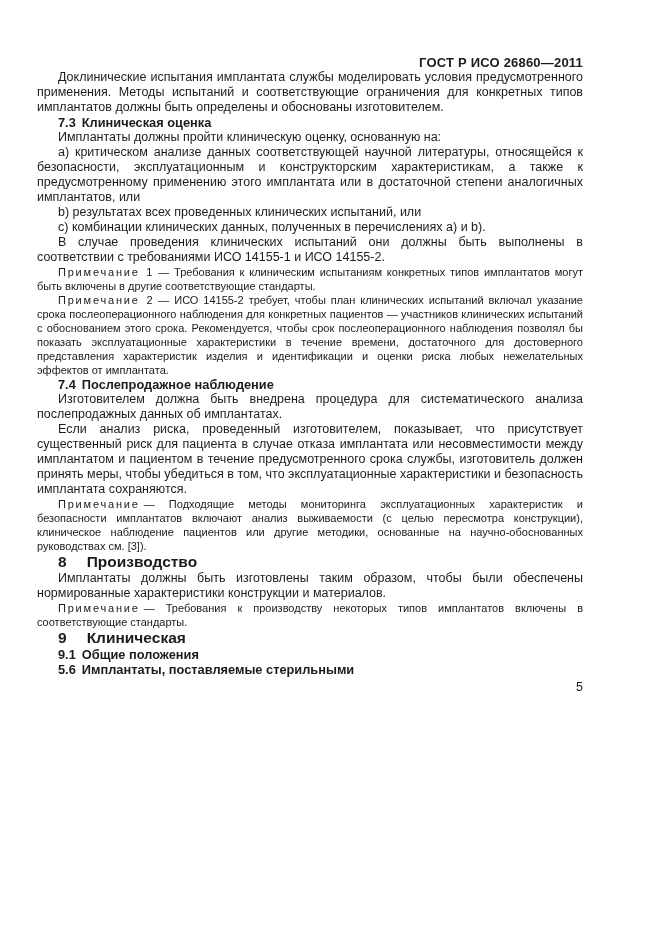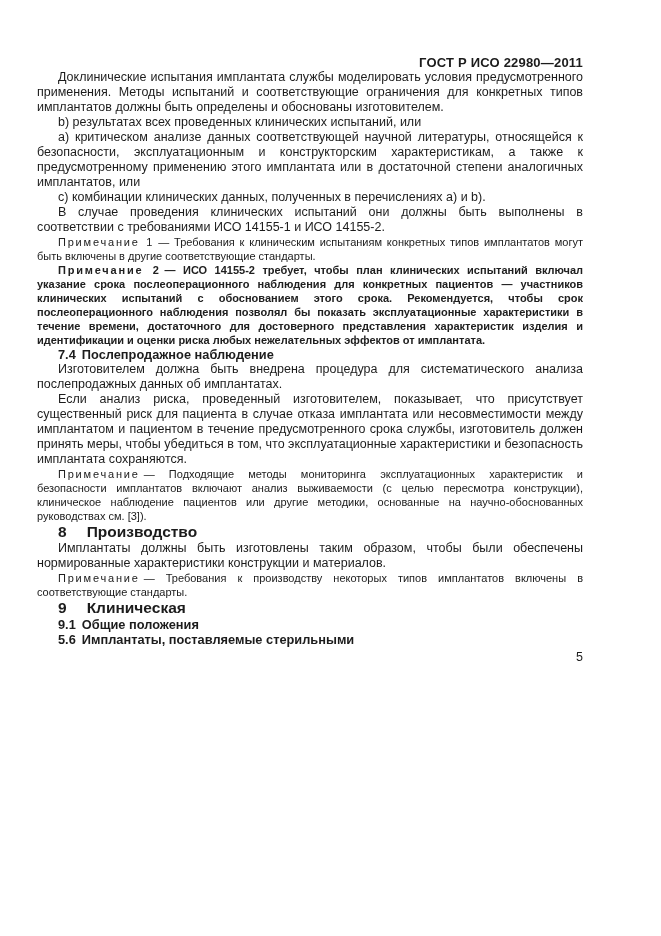--- a/index.html
+++ b/index.html
@@ -60,46 +60,48 @@
     text-align: right;
     font-size: 12.5px;
     line-height: 15px;
   }
   
   .mt-intro   { margin-top: 16px; }
   .mt-note1   { margin-top: 9px; }
   .mt-h73     { margin-top: 11px; }
   .mt-p73     { margin-top: 6px; }
   .mt-n731    { margin-top: 4px; }
-  .mt-n732    { margin-top: 6px; font-weight: bold; }
+  .mt-n732    { margin-top: 6px; }
   .mt-h74     { margin-top: 6px; }
   .mt-p74a    { margin-top: 5px; }
   .mt-n74     { margin-top: 3px; }
   .mt-h8      { margin-top: 14px; }
   .mt-p8      { margin-top: 5px; }
   .mt-n8      { margin-top: 5px; }
   .mt-h9      { margin-top: 19px; }
   .mt-h91     { margin-top: 15px; }
   .mt-p91     { margin-top: 6px; }
   .mt-h92     { margin-top: 7px; }
   .mt-p92     { margin-top: 5px; }
 </style>
 </head>
 <body>
 
 <div class="page">
 
-  <p class="doc-header">ГОСТ Р ИСО 22980—2011</p>
+  <p class="doc-header">ГОСТ Р ИСО 26860—2011</p>
 
   <p class="body mt-intro">Доклинические испытания имплантата службы моделировать условия предусмотренного применения. Методы испытаний и соответствующие ограничения для конкретных типов имплантатов должны быть определены и обоснованы изготовителем.</p>
 
 
+  <p class="h3 mt-h73"><span>7.3</span><span class="title-gap">Клиническая оценка</span></p>
 
+  <p class="body mt-p73">Имплантаты должны пройти клиническую оценку, основанную на:</p>
+  <p class="body">a) критическом анализе данных соответствующей научной литературы, относящейся к безопасности, эксплуатационным и конструкторским характеристикам, а также к предусмотренному применению этого имплантата или в достаточной степени аналогичных имплантатов, или</p>
   <p class="body">b) результатах всех проведенных клинических испытаний, или</p>
-  <p class="body">a) критическом анализе данных соответствующей научной литературы, относящейся к безопасности, эксплуатационным и конструкторским характеристикам, а также к предусмотренному применению этого имплантата или в достаточной степени аналогичных имплантатов, или</p>
   <p class="body">c) комбинации клинических данных, полученных в перечислениях a) и b).</p>
   <p class="body">В случае проведения клинических испытаний они должны быть выполнены в соответствии с требованиями ИСО 14155-1 и ИСО 14155-2.</p>
 
   <p class="note mt-n731"><span class="note-label">Примечание 1</span><span class="note-text">— Требования к клиническим испытаниям конкретных типов имплантатов могут быть включены в другие соответствующие стандарты.</span></p>
 
   <p class="note mt-n732"><span class="note-label">Примечание 2</span><span class="note-text">— ИСО 14155-2 требует, чтобы план клинических испытаний включал указание срока послеоперационного наблюдения для конкретных пациентов — участников клинических испытаний с обоснованием этого срока. Рекомендуется, чтобы срок послеоперационного наблюдения позволял бы показать эксплуатационные характеристики в течение времени, достаточного для достоверного представления характеристик изделия и идентификации и оценки риска любых нежелательных эффектов от имплантата.</span></p>
 
   <p class="h3 mt-h74"><span>7.4</span><span class="title-gap">Послепродажное наблюдение</span></p>
 
   <p class="body mt-p74a">Изготовителем должна быть внедрена процедура для систематического анализа послепродажных данных об имплантатах.</p>

